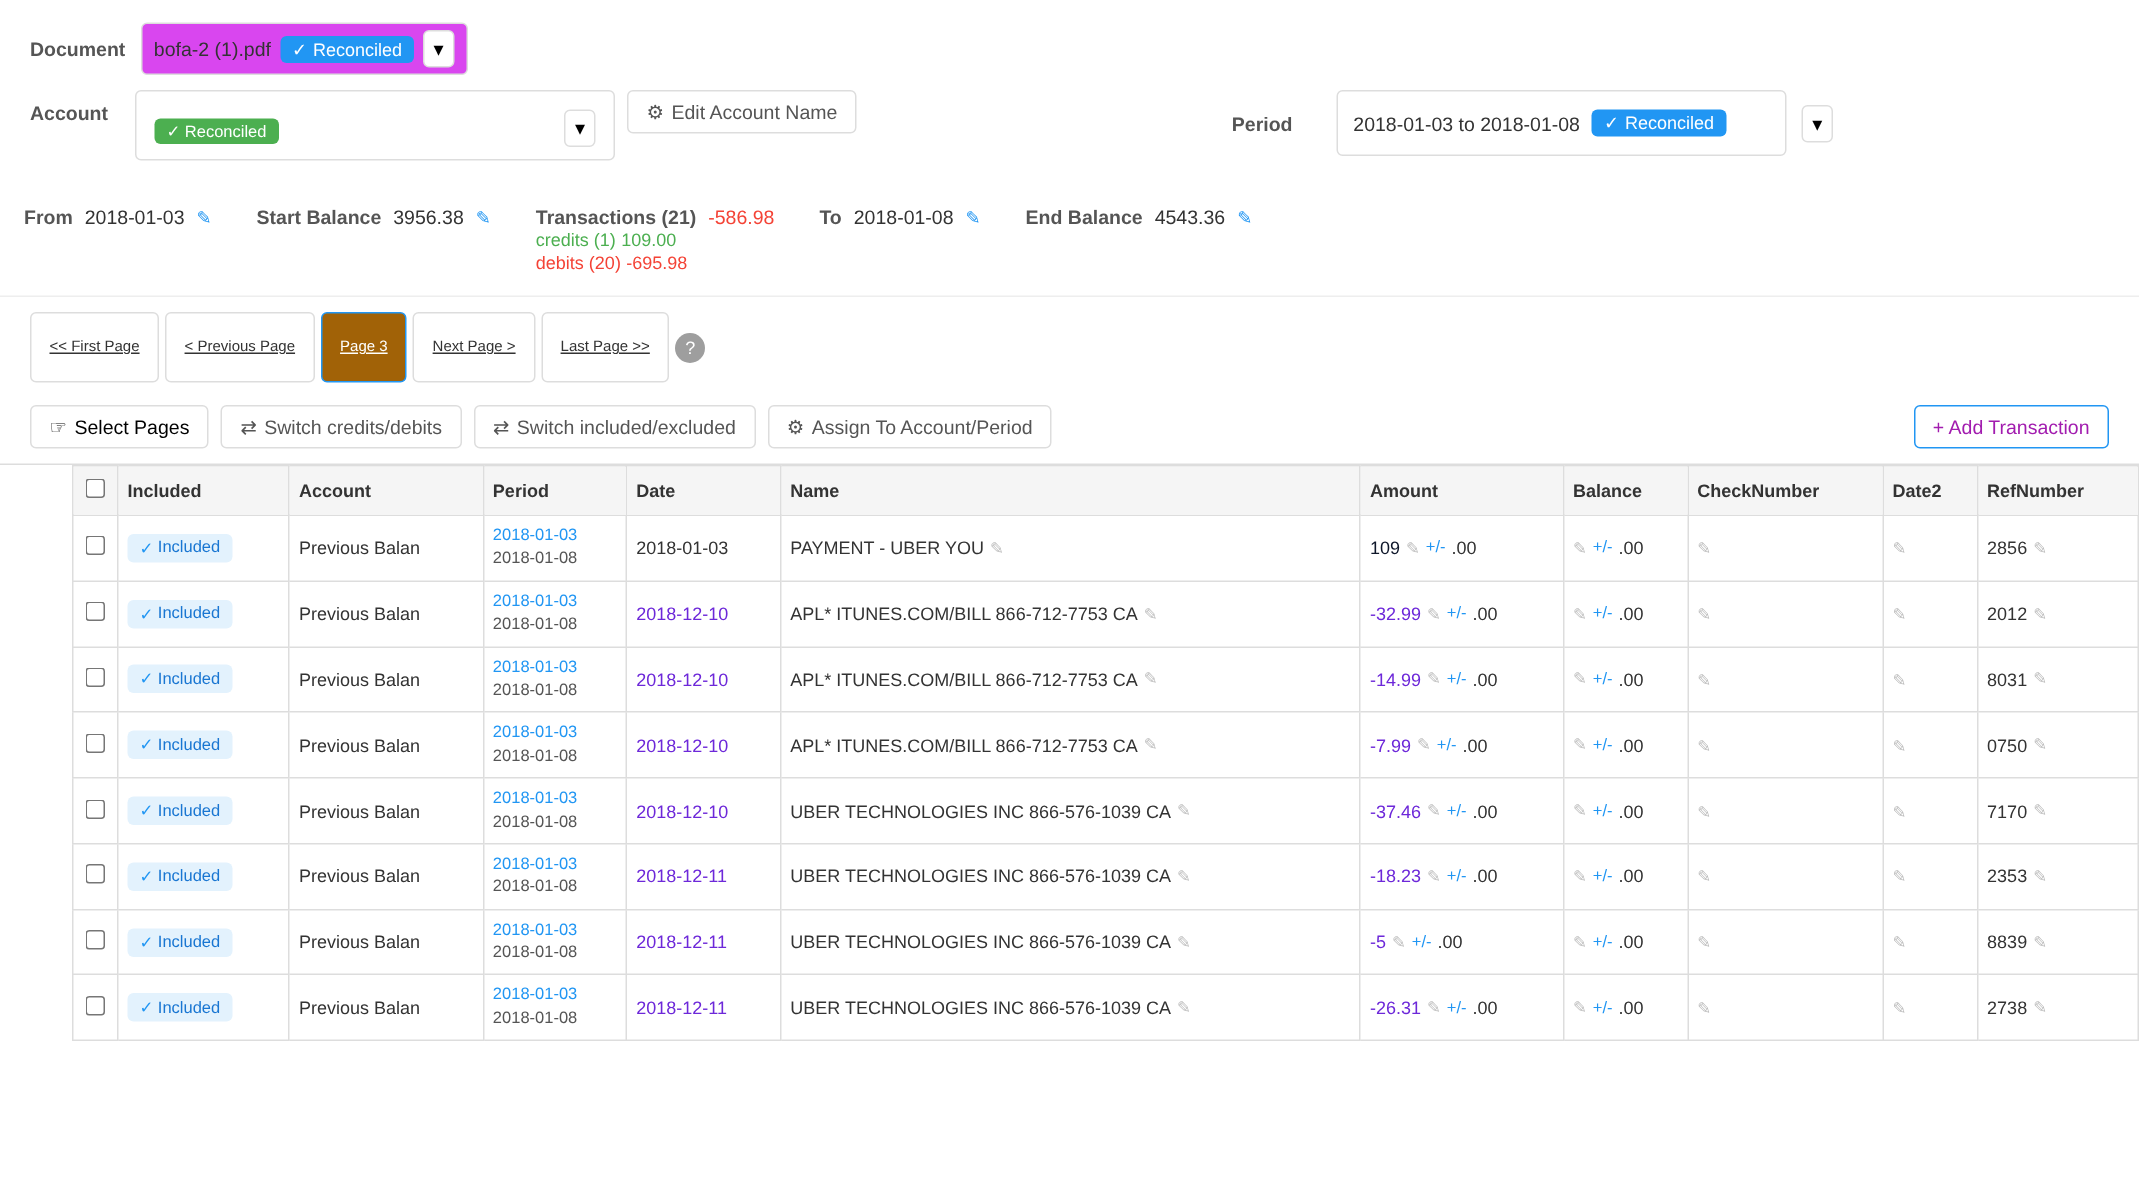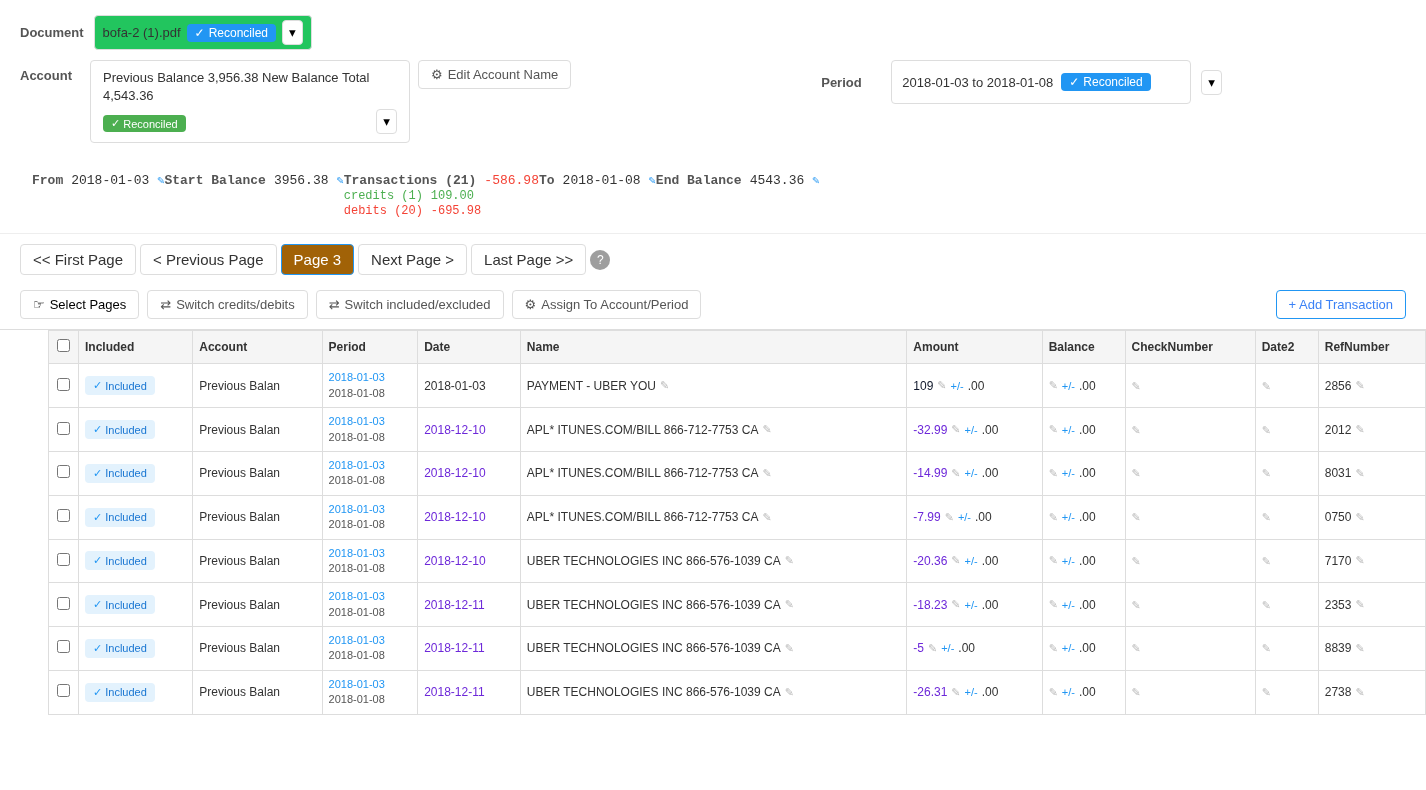--- a/index.html
+++ b/index.html
@@ -1,52 +1,52 @@
 <!DOCTYPE html>
 <html><head>
   <meta charset="utf-8">
   <style>
     * { box-sizing: border-box; margin: 0; padding: 0; }
     body { font-family: Arial, sans-serif; font-size: 13px; background: #fff; color: #333; }
     
     .document-row { display: flex; align-items: center; gap: 10px; margin-bottom: 10px; }
     .label-text { font-weight: bold; color: #555; min-width: 60px; }
     
-    .file-badge { display: flex; align-items: center; gap: 6px; border: 1px solid #ddd; border-radius: 4px; padding: 4px 8px; background: #22c55e; }
+    .file-badge { display: flex; align-items: center; gap: 6px; border: 1px solid #ddd; border-radius: 4px; padding: 4px 8px; background: #d946ef; }
     .reconciled-badge { background: #2196F3; color: white; border-radius: 4px; padding: 2px 8px; font-size: 12px; display: flex; align-items: center; gap: 4px; }
     .reconciled-badge-outline { background: #2196F3; color: white; border-radius: 4px; padding: 2px 8px; font-size: 12px; display: flex; align-items: center; gap: 4px; }
     .dropdown-btn { border: 1px solid #ddd; border-radius: 4px; padding: 4px 6px; background: #fff; cursor: pointer; }
     .account-dropdown { border: 1px solid #ddd; border-radius: 4px; padding: 8px 12px; min-width: 320px; background: #fff; }
     .account-text { font-size: 13px; line-height: 1.4; }
     .reconciled-green { background: #4CAF50; color: white; border-radius: 4px; padding: 2px 8px; font-size: 11px; display: inline-flex; align-items: center; gap: 3px; margin-top: 4px; }
     .edit-account-btn { border: 1px solid #ddd; border-radius: 4px; padding: 6px 12px; background: #fff; cursor: pointer; color: #555; font-size: 13px; display: flex; align-items: center; gap: 5px; }
     
     .period-row { display: flex; align-items: center; gap: 10px; }
     .period-input { border: 1px solid #ddd; border-radius: 4px; padding: 12px 10px; background: #fff; display: flex; align-items: center; gap: 8px; min-width: 300px; }
     
-    .stats-row { display: flex; align-items: flex-start; padding: 15px 32px; border-bottom: 1px solid #eee; flex-wrap: wrap; font-family: Liberation Mono, monospace; }
+    .stats-row { display: flex; align-items: flex-start; gap: 30px; padding: 15px 16px; border-bottom: 1px solid #eee; flex-wrap: wrap; }
     .stat-group { display: flex; align-items: center; gap: 8px; }
     .stat-label { font-weight: bold; color: #555; }
     .stat-value { color: #333; }
     .edit-icon { color: #2196F3; cursor: pointer; font-size: 12px; }
     .transactions-group { display: flex; flex-direction: column; }
     .tx-header { display: flex; align-items: center; gap: 8px; }
     .tx-amount { color: #f44336; }
     .tx-credits { color: #4CAF50; font-size: 12px; }
     .tx-debits { color: #f44336; font-size: 12px; }
     
     .pagination-row { display: flex; align-items: center; gap: 4px; padding: 10px 20px; }
-    .page-btn { border: 1px solid #ddd; border-radius: 4px; padding: 6px 12px; background: #fff; cursor: pointer; color: #333; font-size: 15px; }
+    .page-btn { border: 1px solid #ddd; border-radius: 4px; padding: 17px 12px; background: #fff; cursor: pointer; color: #333; font-size: 10px; text-decoration: underline; }
     .page-btn.active { background: #a16207; color: white; border-color: #2196F3; }
     .help-icon { width: 20px; height: 20px; border-radius: 50%; background: #9E9E9E; color: white; display: flex; align-items: center; justify-content: center; font-size: 12px; cursor: pointer; }
     
     .actions-row { display: flex; align-items: center; gap: 8px; padding: 5px 20px 10px; flex-wrap: wrap; }
     .select-pages-btn { border: 1px solid #ddd; border-radius: 4px; padding: 6px 12px; background: #fff; cursor: pointer; font-size: 13px; display: flex; align-items: center; gap: 5px; }
     .action-btn { border: 1px solid #ddd; border-radius: 4px; padding: 6px 12px; background: #fff; cursor: pointer; font-size: 13px; color: #555; display: flex; align-items: center; gap: 5px; }
-    .add-transaction-btn { border: 1px solid #2196F3; border-radius: 4px; padding: 6px 12px; background: #fff; cursor: pointer; font-size: 13px; color: #3b82f6; display: flex; align-items: center; gap: 5px; margin-left: auto; }
+    .add-transaction-btn { border: 1px solid #2196F3; border-radius: 4px; padding: 6px 12px; background: #fff; cursor: pointer; font-size: 13px; color: #a21caf; display: flex; align-items: center; gap: 5px; margin-left: auto; }
     
     .table-container { overflow-x: auto; overflow-y: auto; max-height: 400px; border-top: 1px solid #ddd; padding-left: 48px; }
     table { width: 100%; border-collapse: collapse; font-size: 12px; }
     th { background: #f5f5f5; border: 1px solid #ddd; padding: 8px 6px; text-align: left; font-weight: bold; white-space: nowrap; position: sticky; top: 0; z-index: 2; }
     td { border: 1px solid #ddd; padding: 6px; vertical-align: middle; }
     .checkbox-cell { width: 30px; text-align: center; }
     .included-badge { background: #e3f2fd; color: #1976D2; border-radius: 4px; padding: 3px 8px; font-size: 11px; display: inline-flex; align-items: center; gap: 3px; white-space: nowrap; }
     .included-badge .check { color: #2196F3; }
     .date-range { font-size: 11px; color: #555; line-height: 1.4; }
     .date-range .date1 { color: #2196F3; }
@@ -72,24 +72,20 @@
         <span>Reconciled</span>
       </div>
       <button class="dropdown-btn">▾</button>
     </div>
   </div>
 
   <div class="document-row" style="align-items: flex-start;">
     <span class="label-text" style="padding-top: 8px;">Account</span>
     <div style="display: flex; align-items: flex-start; gap: 8px;">
       <div class="account-dropdown">
-        <div class="account-text">
-          <div>Previous Balance 3,956.38 New Balance Total</div>
-          <div>4,543.36</div>
-        </div>
         <div style="display: flex; align-items: center; justify-content: space-between; margin-top: 4px;">
           <div class="reconciled-green">
             <span>✓</span>
             <span>Reconciled</span>
           </div>
           <button class="dropdown-btn">▾</button>
         </div>
       </div>
       <button class="edit-account-btn">
         <span>⚙</span>
@@ -444,21 +440,21 @@
       <span class="neg">2018-12-10</span>
     </td>
     <td>
       <div class="name-cell">
         <span>UBER TECHNOLOGIES INC 866-576-1039 CA</span>
         <span class="edit-icon-small">✎</span>
       </div>
     </td>
     <td>
       <div class="amount-cell">
-        <span class="neg">-20.36</span>
+        <span class="neg">-37.46</span>
         <span class="edit-icon-small">✎</span>
         <span class="plus-minus">+/-</span>
         <span>.00</span>
       </div>
     </td>
     <td>
       <div class="balance-cell">
         <span class="edit-icon-small">✎</span>
         <span class="plus-minus">+/-</span>
         <span>.00</span>

